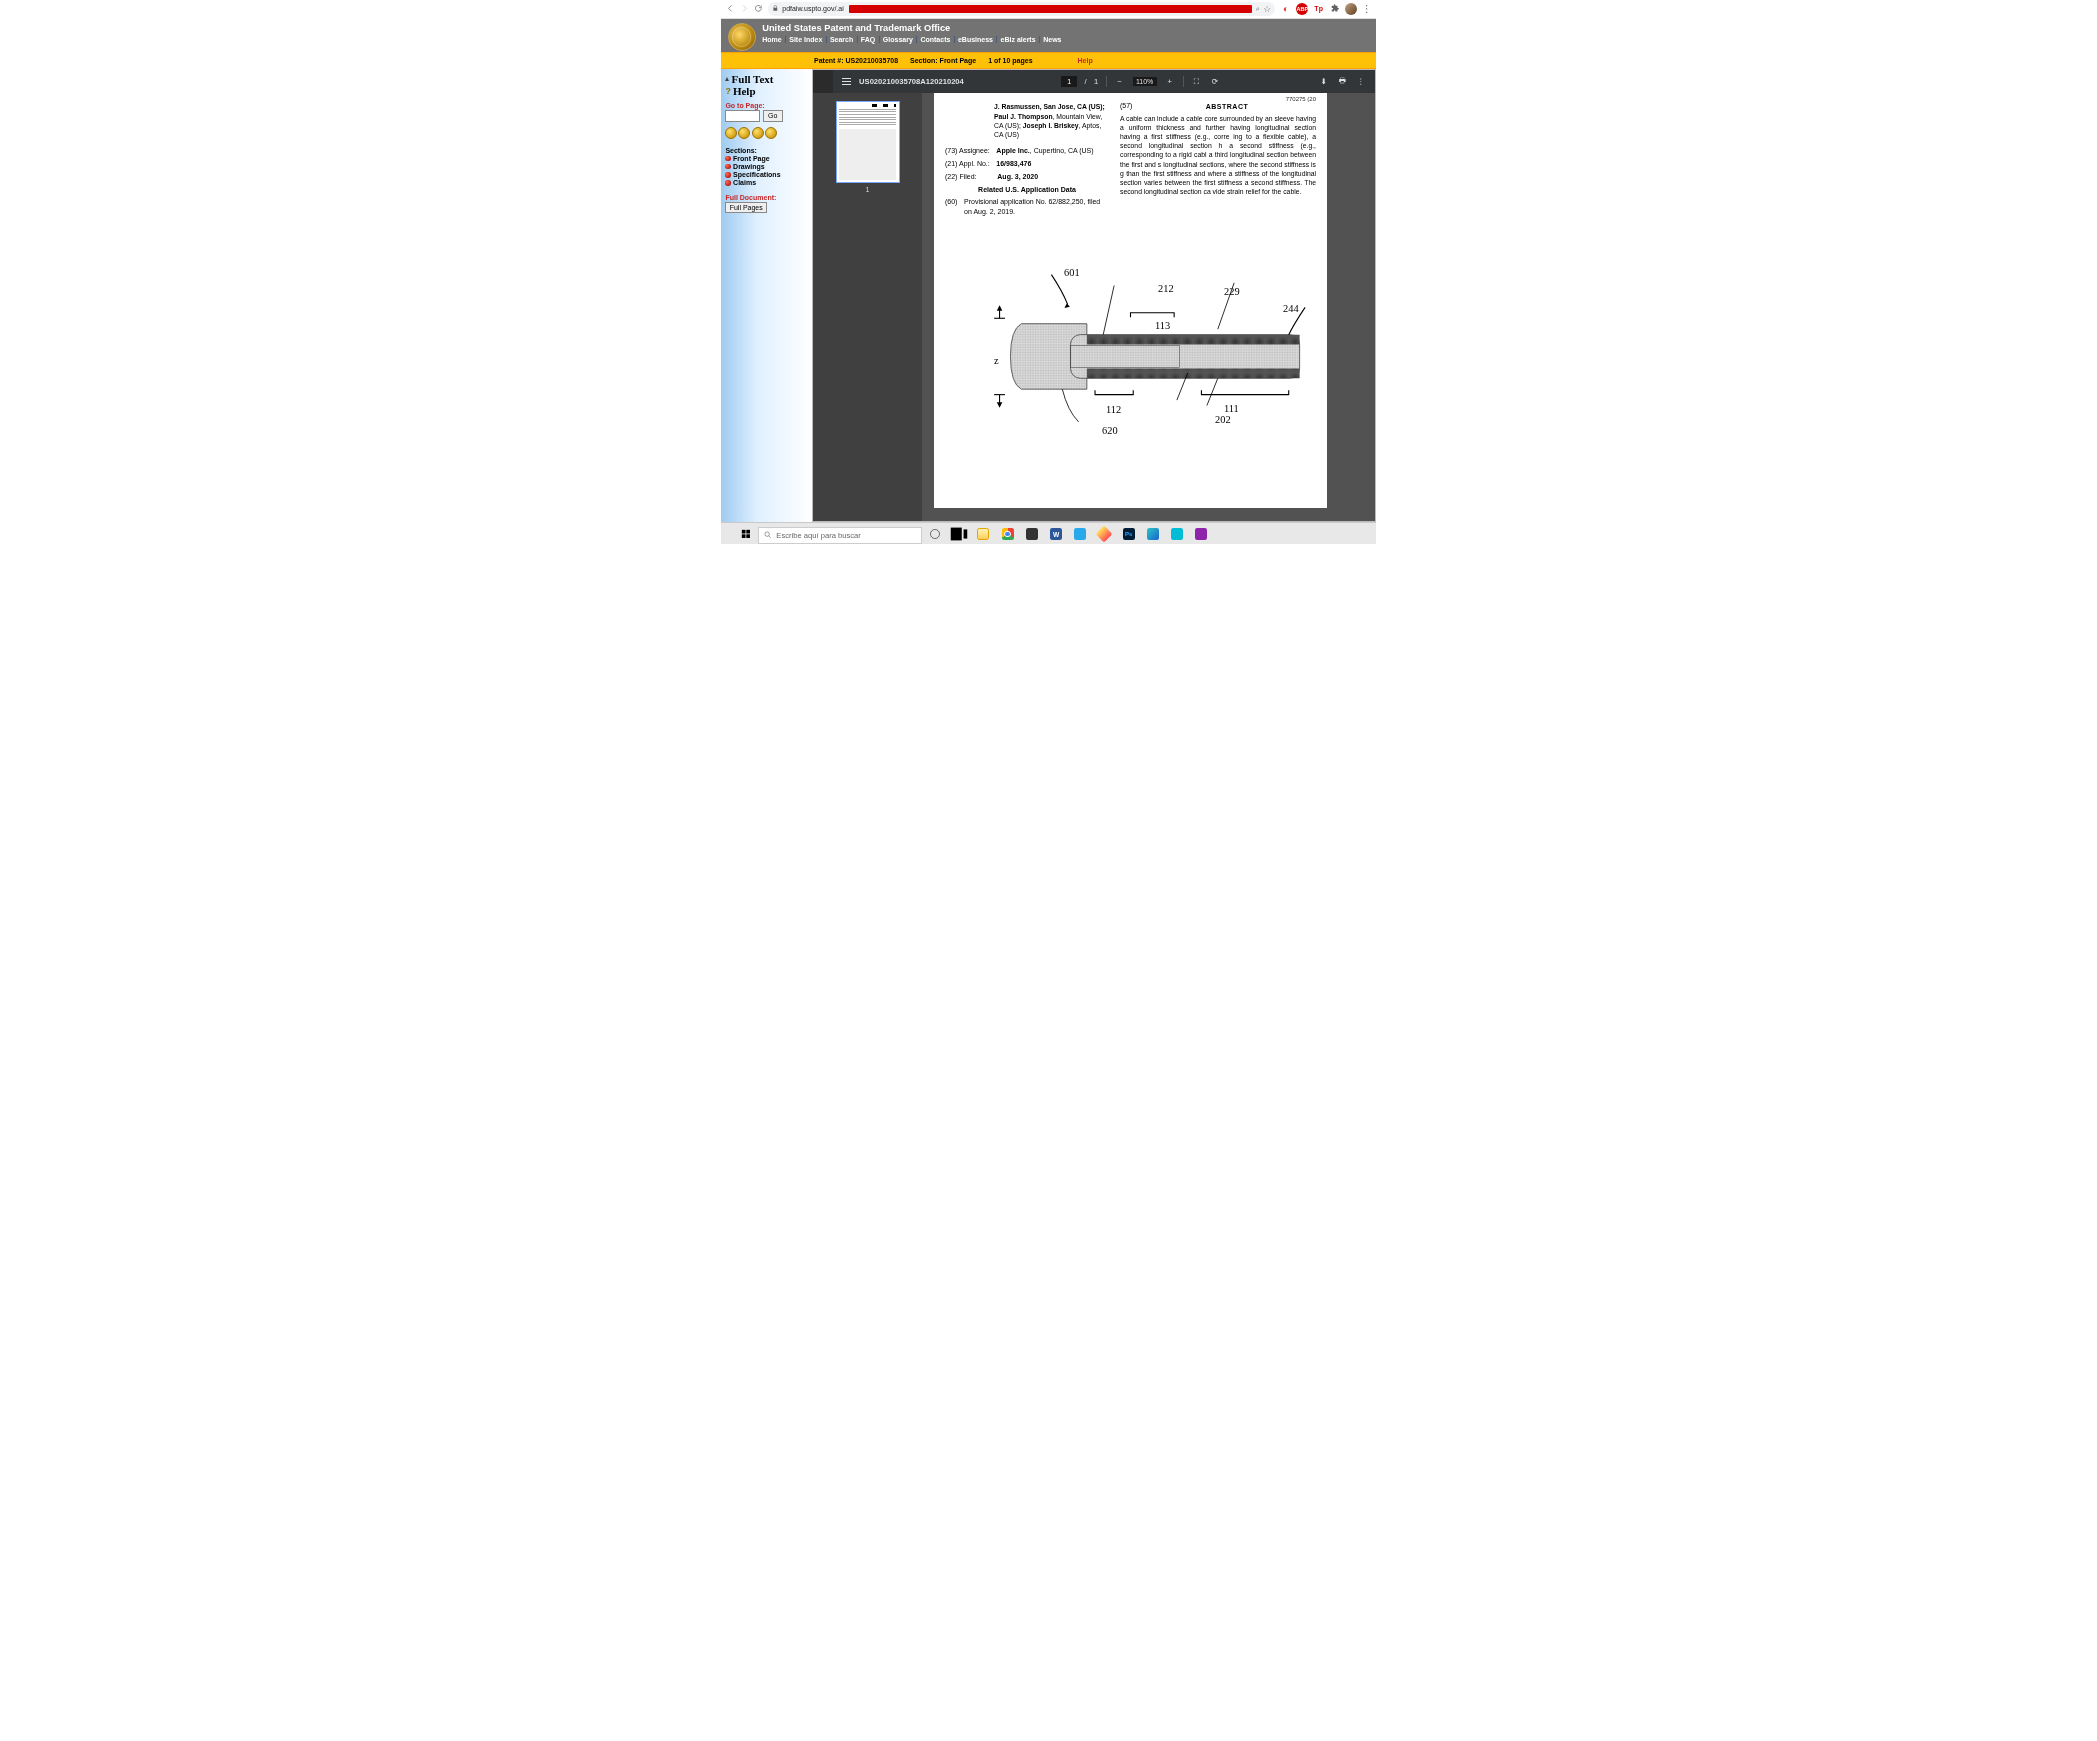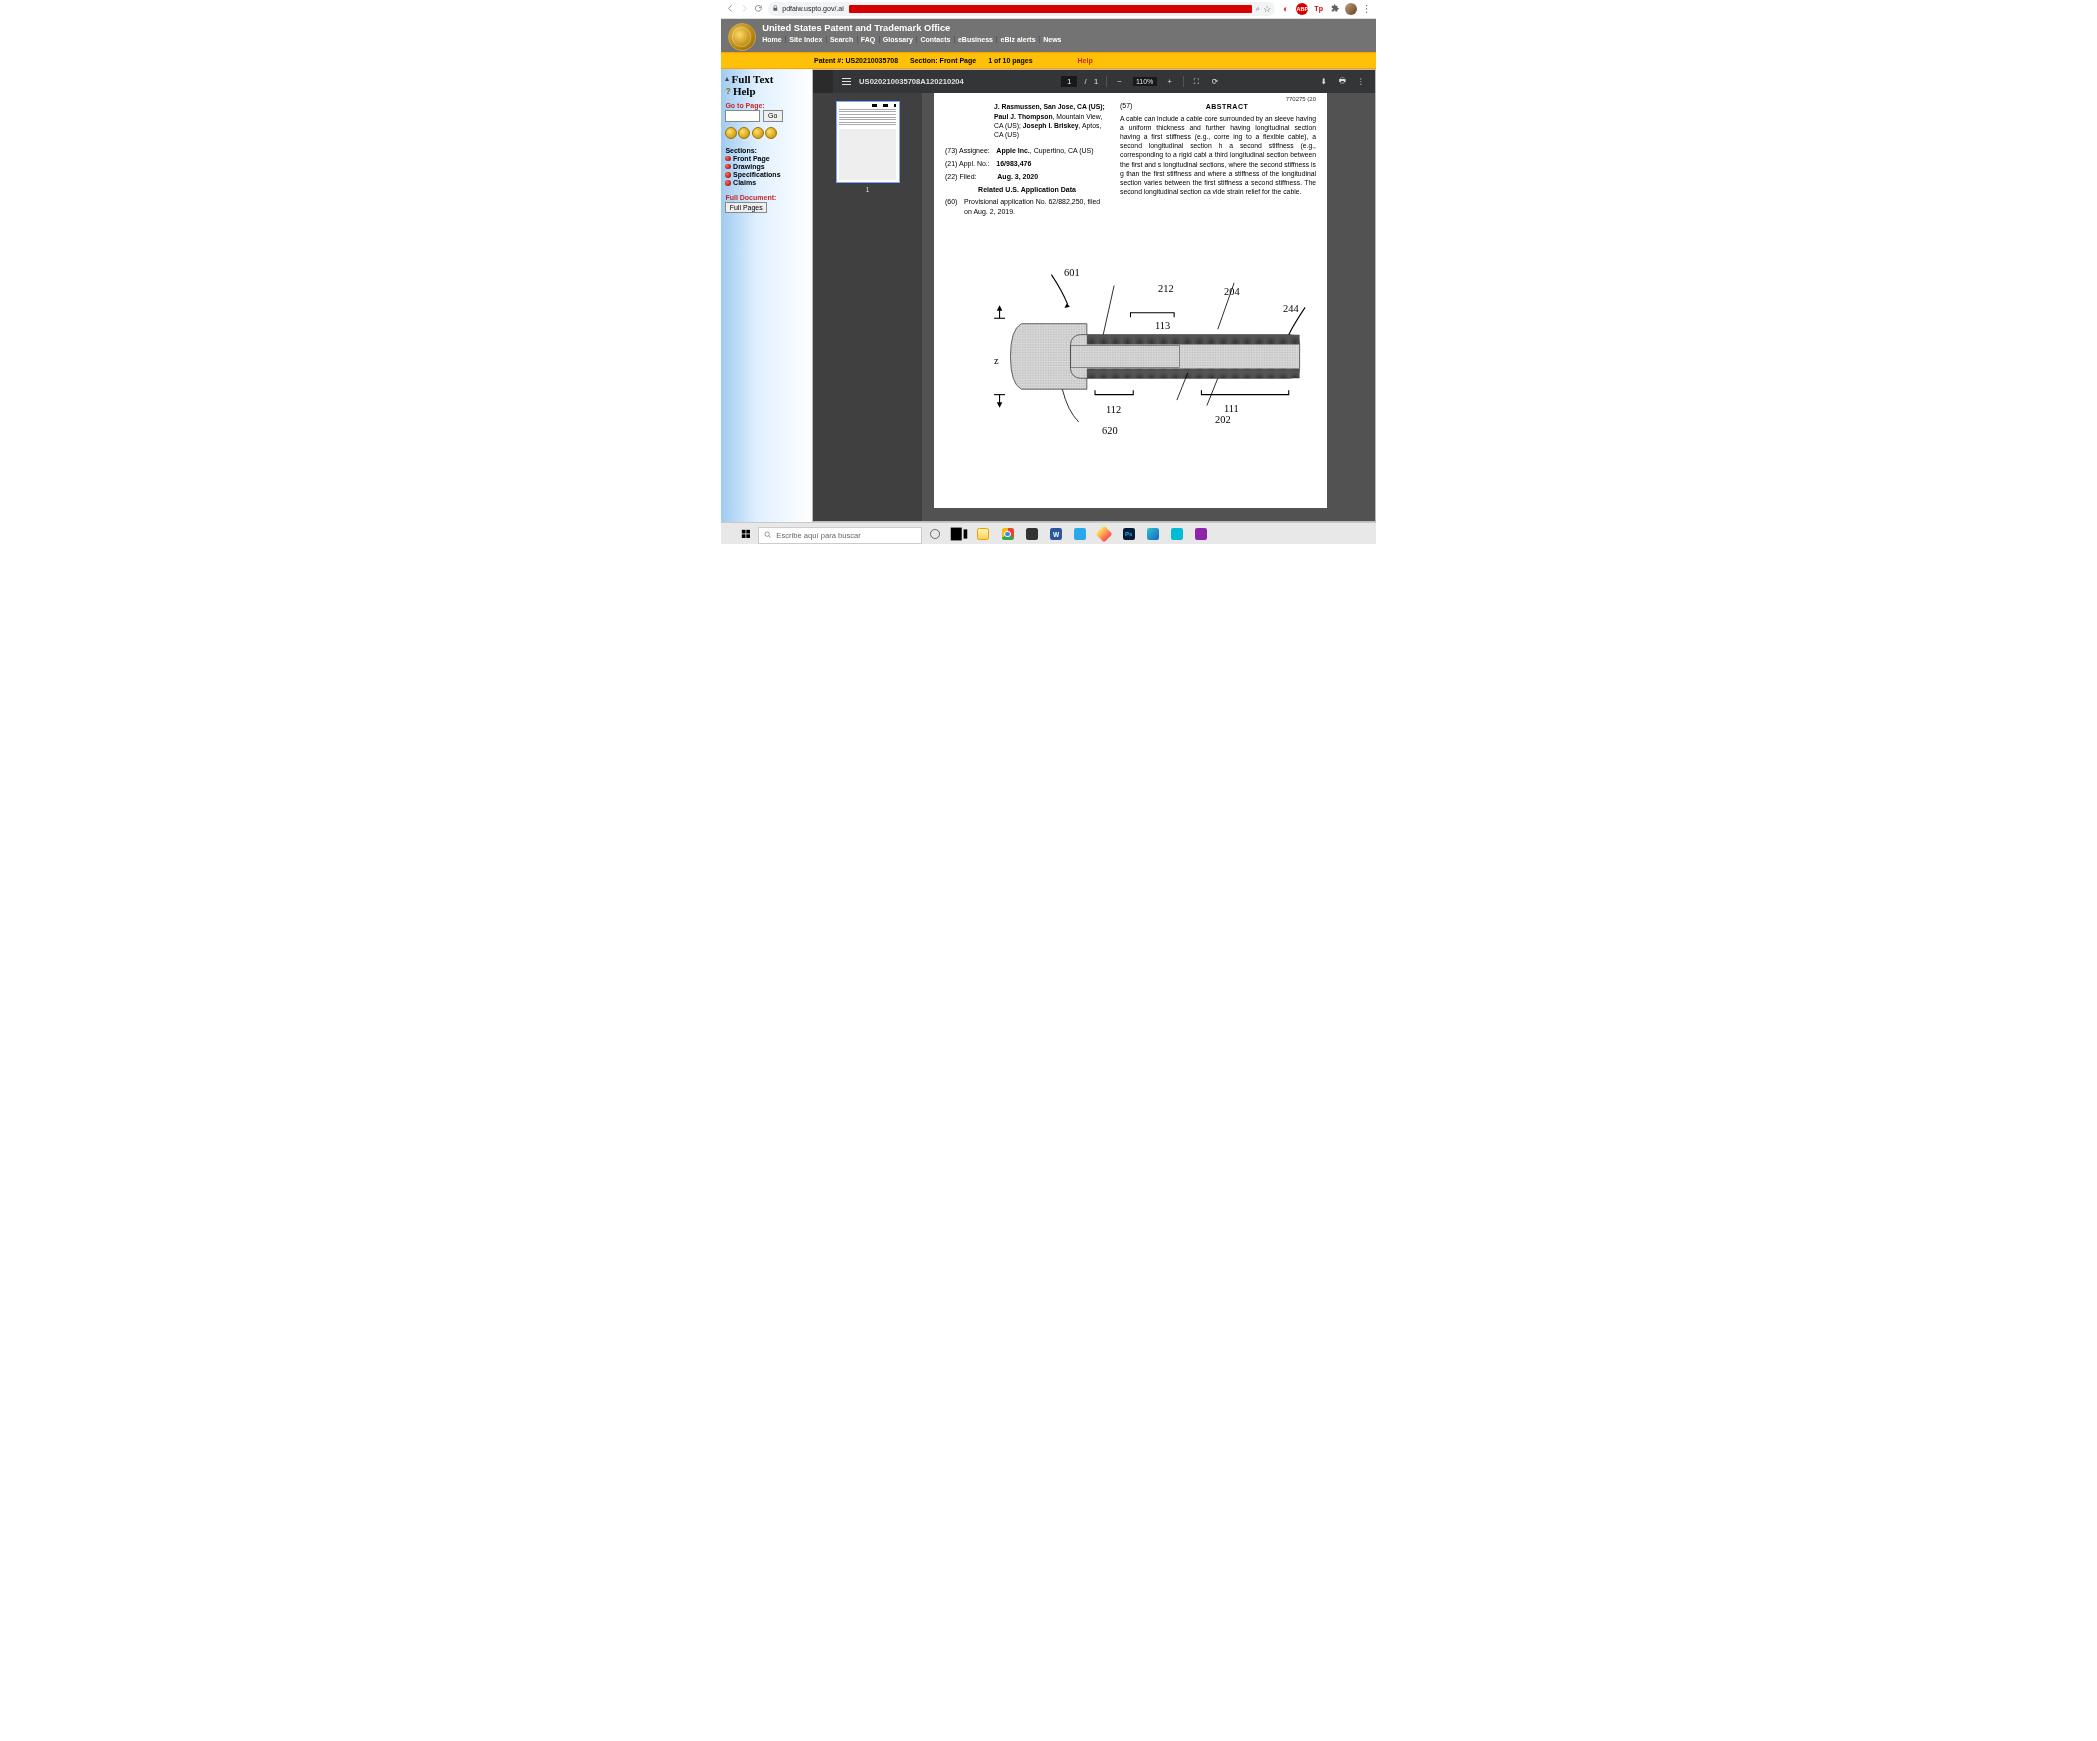--- a/index.html
+++ b/index.html
@@ -342,21 +342,21 @@
 
                 <line x1="100" y1="130" x2="100" y2="110" stroke="#000" stroke-width="2"></line>
                 <polygon points="100,106 95,116 105,116" fill="#000"></polygon>
                 <line x1="90" y1="130" x2="110" y2="130" stroke="#000" stroke-width="2"></line>
                 <line x1="100" y1="270" x2="100" y2="290" stroke="#000" stroke-width="2"></line>
                 <polygon points="100,294 95,284 105,284" fill="#000"></polygon>
                 <line x1="90" y1="270" x2="110" y2="270" stroke="#000" stroke-width="2"></line>
               </svg>
               <div class="fig-num" style="left:87px;top:20px;margin-left:32px;">601</div>
               <div class="fig-num" style="left:213px;top:36px;">212</div>
-              <div class="fig-num" style="left:279px;top:39px;">204</div>
+              <div class="fig-num" style="left:279px;top:39px;">229</div>
               <div class="fig-num" style="left:210px;top:73px;">113</div>
               <div class="fig-num" style="left:338px;top:56px;">244</div>
               <div class="fig-num" style="left:49px;top:108px;">z</div>
               <div class="fig-num" style="left:161px;top:157px;">112</div>
               <div class="fig-num" style="left:279px;top:156px;">111</div>
               <div class="fig-num" style="left:270px;top:167px;">202</div>
               <div class="fig-num" style="left:157px;top:178px;">620</div>
             </div>
           </div>
         </div>

